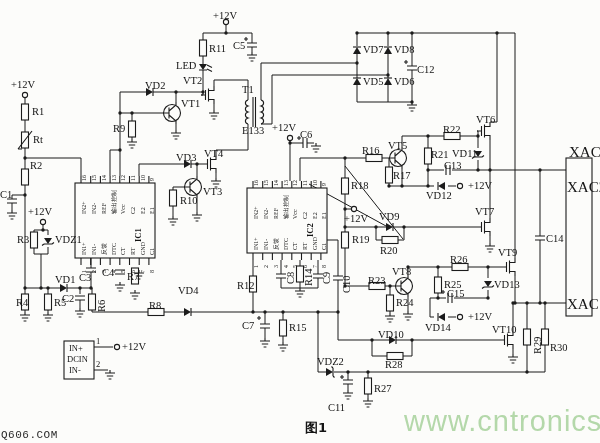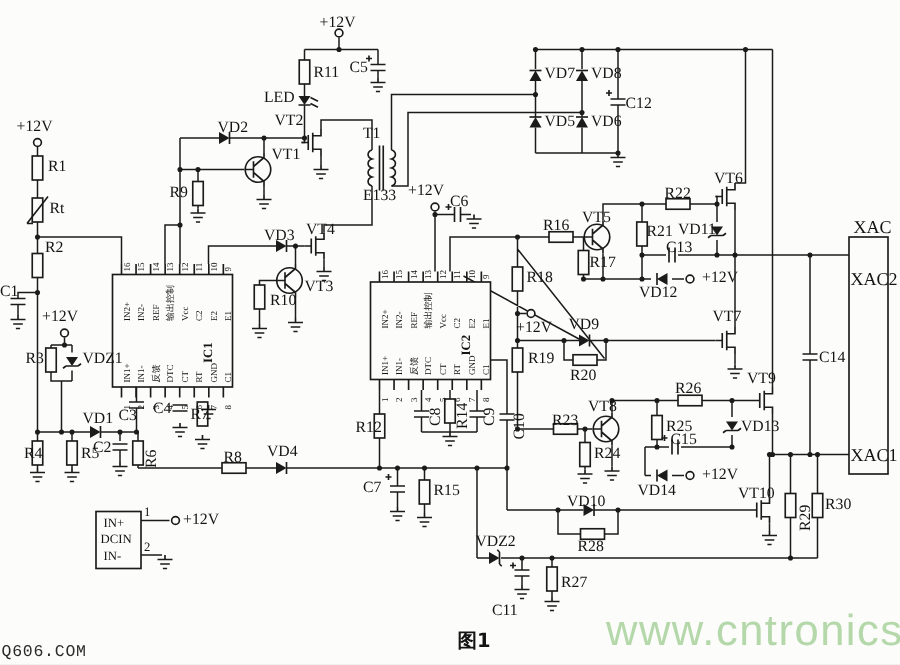--- a/index.html
+++ b/index.html
@@ -6,21 +6,21 @@
   .stage{position:relative;width:600px;height:443px;background:#fcfcfa;overflow:hidden;
          font-family:"Liberation Serif",serif;}
   svg{position:absolute;left:0;top:0;}
   .w{stroke:#1b1b1b;stroke-width:1;fill:none;}
   .sy{stroke:#1b1b1b;stroke-width:1.1;fill:none;}
   .bodyfill{fill:#fcfcfa;}
   .f{fill:#1b1b1b;stroke:none;}
   .lbl{position:absolute;font:10.5px/1.05 "Liberation Serif",serif;color:#141414;white-space:nowrap;}
   .rot{transform:rotate(-90deg);transform-origin:0 0;}
   .s{font-size:8.5px;}
-  .xs{font-size:12px;}
+  .xs{font-size:15px;}
   .cap{font-size:13px;font-weight:bold;font-family:"DejaVu Sans",sans-serif;}
   .wmL{position:absolute;font:11px "Liberation Mono",monospace;color:#2a2a2a;letter-spacing:.5px;}
   .wmR{position:absolute;font:300 29px "Liberation Sans",sans-serif;color:#b4d8aa;letter-spacing:1px;}
   text{font-family:"Liberation Serif",serif;fill:#141414;}
 </style>
 </head>
 <body>
 
 <div class="stage">
 
@@ -473,42 +473,42 @@
 <span class="lbl" style="left:380px;top:245px">R20</span>
 <span class="lbl" style="left:431px;top:149px">R21</span>
 <span class="lbl" style="left:443px;top:124px">R22</span>
 <span class="lbl" style="left:368px;top:275px">R23</span>
 <span class="lbl" style="left:396px;top:297px">R24</span>
 <span class="lbl" style="left:444px;top:279px">R25</span>
 <span class="lbl" style="left:450px;top:254px">R26</span>
 <span class="lbl" style="left:374px;top:383px">R27</span>
 <span class="lbl" style="left:385px;top:359px">R28</span>
 <span class="lbl rot" style="left:532px;top:354px">R29</span>
-<span class="lbl" style="left:550px;top:331px">R30</span>
+<span class="lbl" style="left:550px;top:342px">R30</span>
 
 <span class="lbl" style="left:0px;top:189px">C1</span>
 <span class="lbl" style="left:62px;top:293px">C2</span>
 <span class="lbl" style="left:79px;top:272px">C3</span>
 <span class="lbl" style="left:102px;top:267px">C4</span>
 <span class="lbl" style="left:233px;top:40px">C5</span>
 <span class="lbl" style="left:300px;top:129px">C6</span>
 <span class="lbl" style="left:242px;top:320px">C7</span>
 <span class="lbl rot" style="left:285px;top:284px">C8</span>
 <span class="lbl rot" style="left:321px;top:284px">C9</span>
 <span class="lbl rot" style="left:341px;top:293px">C10</span>
 <span class="lbl" style="left:328px;top:402px">C11</span>
 <span class="lbl" style="left:417px;top:64px">C12</span>
 <span class="lbl" style="left:444px;top:160px">C13</span>
 <span class="lbl" style="left:546px;top:233px">C14</span>
 <span class="lbl" style="left:447px;top:288px">C15</span>
 
 <span class="lbl" style="left:55px;top:274px">VD1</span>
 <span class="lbl" style="left:145px;top:80px">VD2</span>
 <span class="lbl" style="left:176px;top:152px">VD3</span>
-<span class="lbl" style="left:178px;top:296px">VD4</span>
+<span class="lbl" style="left:178px;top:285px">VD4</span>
 <span class="lbl" style="left:363px;top:76px">VD5</span>
 <span class="lbl" style="left:394px;top:76px">VD6</span>
 <span class="lbl" style="left:363px;top:44px">VD7</span>
 <span class="lbl" style="left:394px;top:44px">VD8</span>
 <span class="lbl" style="left:379px;top:211px">VD9</span>
 <span class="lbl" style="left:378px;top:329px">VD10</span>
 <span class="lbl" style="left:452px;top:148px">VD11</span>
 <span class="lbl" style="left:426px;top:190px">VD12</span>
 <span class="lbl" style="left:494px;top:279px">VD13</span>
 <span class="lbl" style="left:425px;top:322px">VD14</span>

